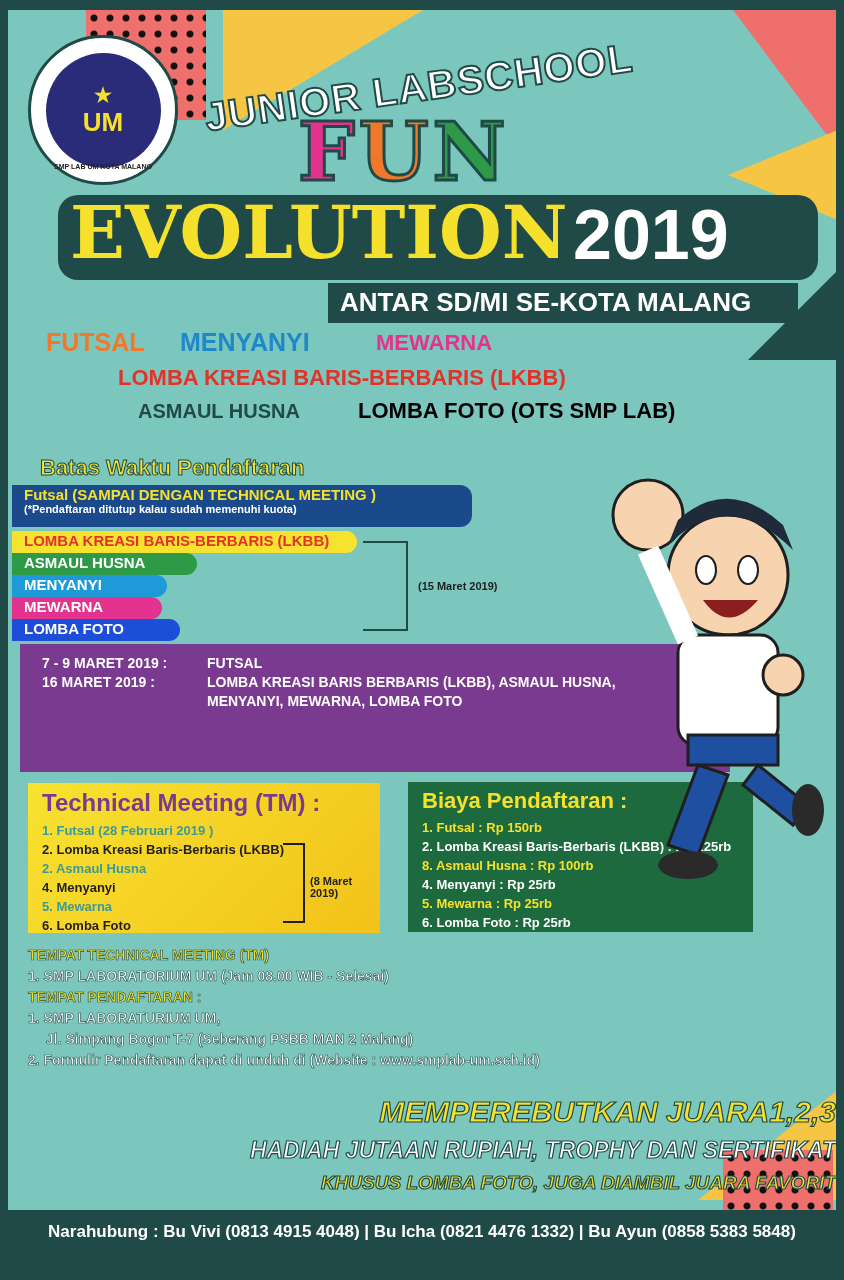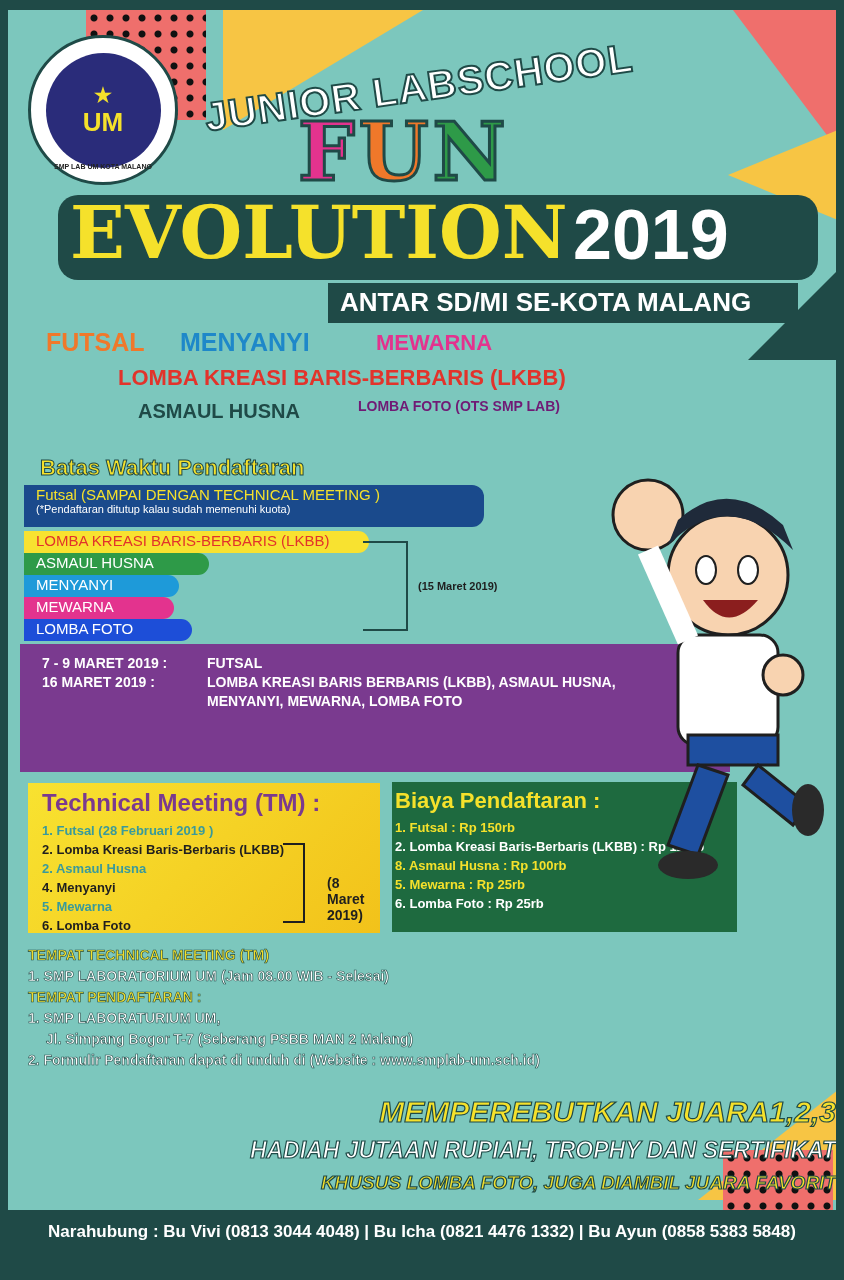--- a/index.html
+++ b/index.html
@@ -11,30 +11,30 @@
 .logo-inner .star{font-size:20px}
 .logo-ring{position:absolute;font-size:7px;font-weight:bold;color:#222}
 .junior{position:absolute;left:195px;top:55px;font-size:40px;font-weight:900;color:#fff;-webkit-text-stroke:2px #1f4a47;transform:rotate(-8deg);letter-spacing:1px}
 .fun{position:absolute;left:290px;top:95px;font-family:"DejaVu Serif",serif;font-weight:bold;font-size:80px;letter-spacing:4px;-webkit-text-stroke:3px #1f4a47}
 .evo-bar{position:absolute;left:50px;top:185px;width:760px;height:85px;background:#1f4a47;border-radius:20px}
 .evo{position:absolute;left:62px;top:180px;font-family:"DejaVu Serif",serif;font-weight:bold;font-size:72px;color:#f5e12b}
 .year{position:absolute;left:565px;top:185px;font-weight:bold;font-size:70px;color:#fff}
 .antar{position:absolute;left:320px;top:273px;width:470px;height:40px;background:#1f4a47;color:#fff;font-weight:bold;font-size:26px;padding:4px 12px}
 .cats{position:absolute;font-weight:900;font-size:25px}
 .sec-title{position:absolute;font-weight:bold;color:#f5e12b;-webkit-text-stroke:1px #1f4a47;font-size:22px}
-.pill{position:absolute;left:16px;height:22px;border-radius:0 12px 12px 0;color:#fff;font-weight:normal;font-size:15px;padding:1px 0 4px 12px}
+.pill{position:absolute;left:4px;height:22px;border-radius:0 12px 12px 0;color:#fff;font-weight:bold;font-size:15px;padding:1px 0 4px 12px}
 .bracket{position:absolute;border:2px solid #1f4a47;border-left:none}
 .small-bold{position:absolute;font-weight:bold;font-size:11px;color:#1f1f1f}
 .pel{position:absolute;left:12px;top:634px;width:710px;height:128px;background:#7a3a8f;color:#fff;padding:10px 22px}
 .pel h3{font-size:20px;color:#f5e12b;margin-bottom:8px}
 .pel-row{display:flex;font-weight:bold;font-size:14px;line-height:19px}
 .tm{position:absolute;left:20px;top:773px;width:352px;height:150px;background:linear-gradient(135deg,#f8e230,#f2c21a);padding:6px 14px}
 .tm h3{color:#7a3a8f;font-size:24px;margin-bottom:4px}
 .tm-item{font-weight:bold;font-size:13px;line-height:19px}
-.biaya{position:absolute;left:384px;top:772px;width:345px;height:150px;background:#1e6a3f;padding:6px 3px}
+.biaya{position:absolute;left:400px;top:772px;width:345px;height:150px;background:#1e6a3f;padding:6px 14px}
 .biaya h3{color:#f5e12b;font-size:22px;margin-bottom:4px}
 .by-item{font-weight:bold;font-size:13px;line-height:19px}
 .places{position:absolute;left:20px;top:935px;font-weight:bold;line-height:21px;font-size:14px;color:#fff;-webkit-text-stroke:0.6px #1f4a47}
 .places .h{color:#f5e12b}
 .prize{position:absolute;width:828px;text-align:right;font-weight:900;font-style:italic;-webkit-text-stroke:1.2px #1f4a47}
 .footer{position:absolute;left:0;top:1222px;width:844px;text-align:center;color:#fff;font-weight:bold;font-size:17px}
 .kid{position:absolute;left:600px;top:455px;width:220px;height:430px}
 </style>
 </head>
 <body>
@@ -64,21 +64,21 @@
   <div class="evo-bar"></div>
   <div class="evo">EVOLUTION</div>
   <div class="year">2019</div>
   <div class="antar">ANTAR SD/MI SE-KOTA MALANG</div>
 
   <div class="cats" style="left:38px;top:318px;color:#f0782a">FUTSAL</div>
   <div class="cats" style="left:172px;top:318px;color:#1e88c9">MENYANYI</div>
   <div class="cats" style="left:368px;top:320px;color:#e3338e;font-size:22px">MEWARNA</div>
   <div class="cats" style="left:110px;top:355px;color:#e2332b;font-size:22px">LOMBA KREASI BARIS-BERBARIS (LKBB)</div>
   <div class="cats" style="left:130px;top:390px;color:#1f4a47;font-size:20px">ASMAUL HUSNA</div>
-  <div class="cats" style="left:350px;top:388px;color:#701a75;font-size:14px">LOMBA FOTO (OTS SMP LAB)</div>
+  <div class="cats" style="left:350px;top:388px;color:#000000;font-size:22px">LOMBA FOTO (OTS SMP LAB)</div>
 
   <div class="sec-title" style="left:32px;top:445px">Batas Waktu Pendaftaran</div>
   <div class="pill" style="top:475px;width:460px;height:42px;background:#1a4a8c;color:#f5e12b">
     <div>Futsal (SAMPAI DENGAN TECHNICAL MEETING )</div>
     <div style="font-size:11px;color:#fff">(*Pendaftaran ditutup kalau sudah memenuhi kuota)</div>
   </div>
   <div class="pill" style="top:521px;width:345px;background:#f8e230;color:#e2332b">LOMBA KREASI BARIS-BERBARIS (LKBB)</div>
   <div class="pill" style="top:543px;width:185px;background:#2e9a48">ASMAUL HUSNA</div>
   <div class="pill" style="top:565px;width:155px;background:#1e9ad9">MENYANYI</div>
   <div class="pill" style="top:587px;width:150px;background:#e3338e">MEWARNA</div>
@@ -103,28 +103,29 @@
 
   <div class="tm">
     <h3>Technical Meeting (TM) :</h3>
     <div class="tm-item" style="color:#3a9a9a">1. Futsal (28 Februari 2019 )</div>
     <div class="tm-item" style="color:#1f1f1f">2. Lomba Kreasi Baris-Berbaris (LKBB)</div>
     <div class="tm-item" style="color:#3a9a9a">2. Asmaul Husna</div>
     <div class="tm-item" style="color:#1f1f1f">4. Menyanyi</div>
     <div class="tm-item" style="color:#3a9a9a">5. Mewarna</div>
     <div class="tm-item" style="color:#1f1f1f">6. Lomba Foto</div>
     <div class="bracket" style="left:255px;top:60px;width:22px;height:80px;border-color:#1f1f1f"></div>
-    <div class="small-bold" style="left:299px;top:92px;font-size:14px">(8 Maret 2019)</div>
+    <div class="small-bold" style="left:282px;top:92px;font-size:11px">(8 Maret 2019)</div>
   </div>
 
   <div class="biaya">
     <h3>Biaya Pendaftaran :</h3>
     <div class="by-item" style="color:#f5e12b">1. Futsal : Rp 150rb</div>
     <div class="by-item" style="color:#fff">2. Lomba Kreasi  Baris-Berbaris (LKBB) : Rp 125rb</div>
     <div class="by-item" style="color:#f5e12b">8. Asmaul Husna : Rp 100rb</div>
+    <div class="by-item" style="color:#fff">4. Menyanyi : Rp 25rb</div>
     <div class="by-item" style="color:#f5e12b">5. Mewarna : Rp 25rb</div>
     <div class="by-item" style="color:#fff">6. Lomba Foto : Rp 25rb</div>
   </div>
 
   <svg class="kid" viewBox="0 0 220 430">
     <circle cx="40" cy="50" r="35" fill="#f8d3b0" stroke="#1f1f1f" stroke-width="3"></circle>
     <circle cx="120" cy="110" r="60" fill="#f8d3b0" stroke="#1f1f1f" stroke-width="3"></circle>
     <path d="M60 80 Q120 20 185 85 L175 60 Q120 10 70 55Z" fill="#1f2a3a"></path>
     <ellipse cx="98" cy="105" rx="10" ry="14" fill="#fff" stroke="#1f1f1f" stroke-width="2"></ellipse>
     <ellipse cx="140" cy="105" rx="10" ry="14" fill="#fff" stroke="#1f1f1f" stroke-width="2"></ellipse>
@@ -146,13 +147,13 @@
     <div>1. SMP LABORATURIUM UM,</div>
     <div style="padding-left:18px">   Jl. Simpang Bogor T-7 (Seberang PSBB MAN 2 Malang)</div>
     <div>2. Formulir Pendaftaran dapat di unduh di (Website : www.smplab-um.sch.id)</div>
   </div>
 
   <div class="prize" style="top:1085px;font-size:30px;color:#f5e12b">MEMPEREBUTKAN JUARA1,2,3</div>
   <div class="prize" style="top:1127px;font-size:23px;color:#fff">HADIAH JUTAAN RUPIAH, TROPHY DAN SERTIFIKAT</div>
   <div class="prize" style="top:1162px;font-size:19px;color:#f5e12b">KHUSUS LOMBA FOTO, JUGA DIAMBIL JUARA FAVORIT</div>
 </div>
 
-<div class="footer">Narahubung :  Bu Vivi (0813 3044 4048)  |  Bu Icha (0821 4476 1332)  |  Bu Ayun (0858 5383 5848)</div>
+<div class="footer">Narahubung :  Bu Vivi (0813 4915 4048)  |  Bu Icha (0821 4476 1332)  |  Bu Ayun (0858 5383 5848)</div>
 
 </body></html>

